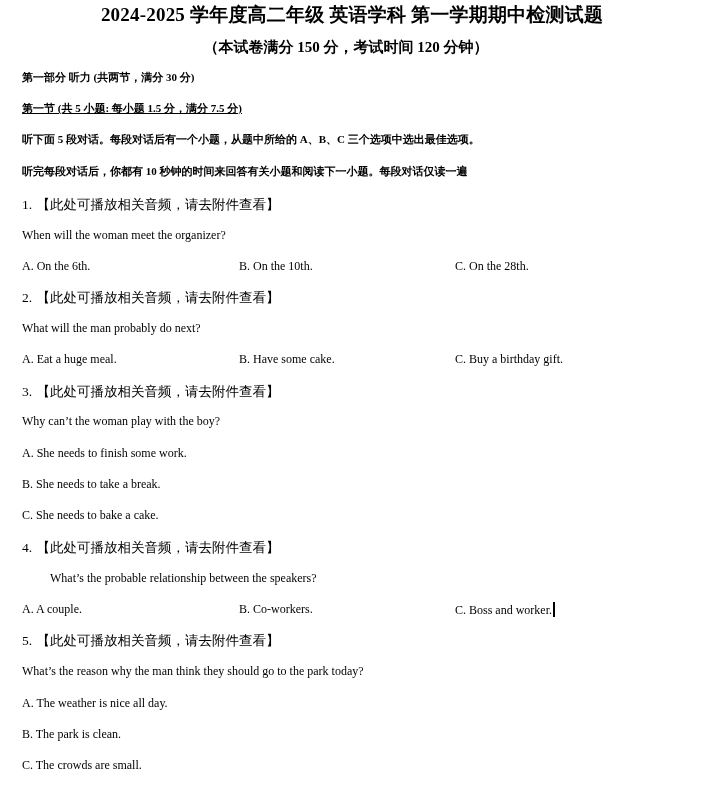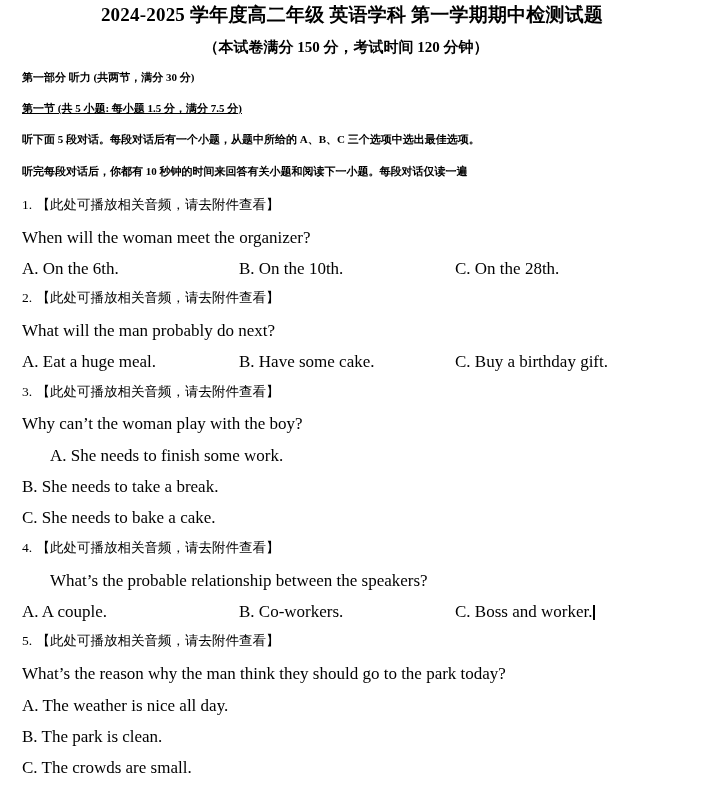--- a/index.html
+++ b/index.html
@@ -37,21 +37,21 @@
     .q-head {
       left: 22px;
       font-size: 13.5px;
       font-family: "DejaVu Sans", sans-serif;
     }
     .q-head .num {
       font-family: "Liberation Serif", serif;
       font-size: 13.5px;
     }
     .q-text, .opt {
-      font-size: 17px;
+      font-size: 12px;
       font-family: "Liberation Serif", serif;
     }
     .q-text { left: 22px; }
     .cursor {
       display: inline-block;
       width: 2px;
       height: 15px;
       background: #000;
       vertical-align: -3px;
       margin-left: 1px;
@@ -91,21 +91,21 @@
     <div class="abs opt" style="top:352px; left:239px;">B. Have some cake.</div>
     <div class="abs opt" style="top:352px; left:455px;">C. Buy a birthday gift.</div>
   </div>
 
   <div>
     <div class="abs q-head" style="top:383px;">
       <span class="num">3.</span>
       <span>【此处可播放相关音频，请去附件查看】</span>
     </div>
     <div class="abs q-text" style="top:414px;">Why can’t the woman play with the boy?</div>
-    <div class="abs opt" style="top:446px; left:22px;margin-left:28px;">A. She needs to finish some work.</div>
+    <div class="abs opt" style="top:446px; left:22px;">A. She needs to finish some work.</div>
     <div class="abs opt" style="top:477px; left:22px;">B. She needs to take a break.</div>
     <div class="abs opt" style="top:508px; left:22px;">C. She needs to bake a cake.</div>
   </div>
 
   <div>
     <div class="abs q-head" style="top:539px;">
       <span class="num">4.</span>
       <span>【此处可播放相关音频，请去附件查看】</span>
     </div>
     <div class="abs q-text" style="top:571px;margin-left:28px;">What’s the probable relationship between the speakers?</div>

